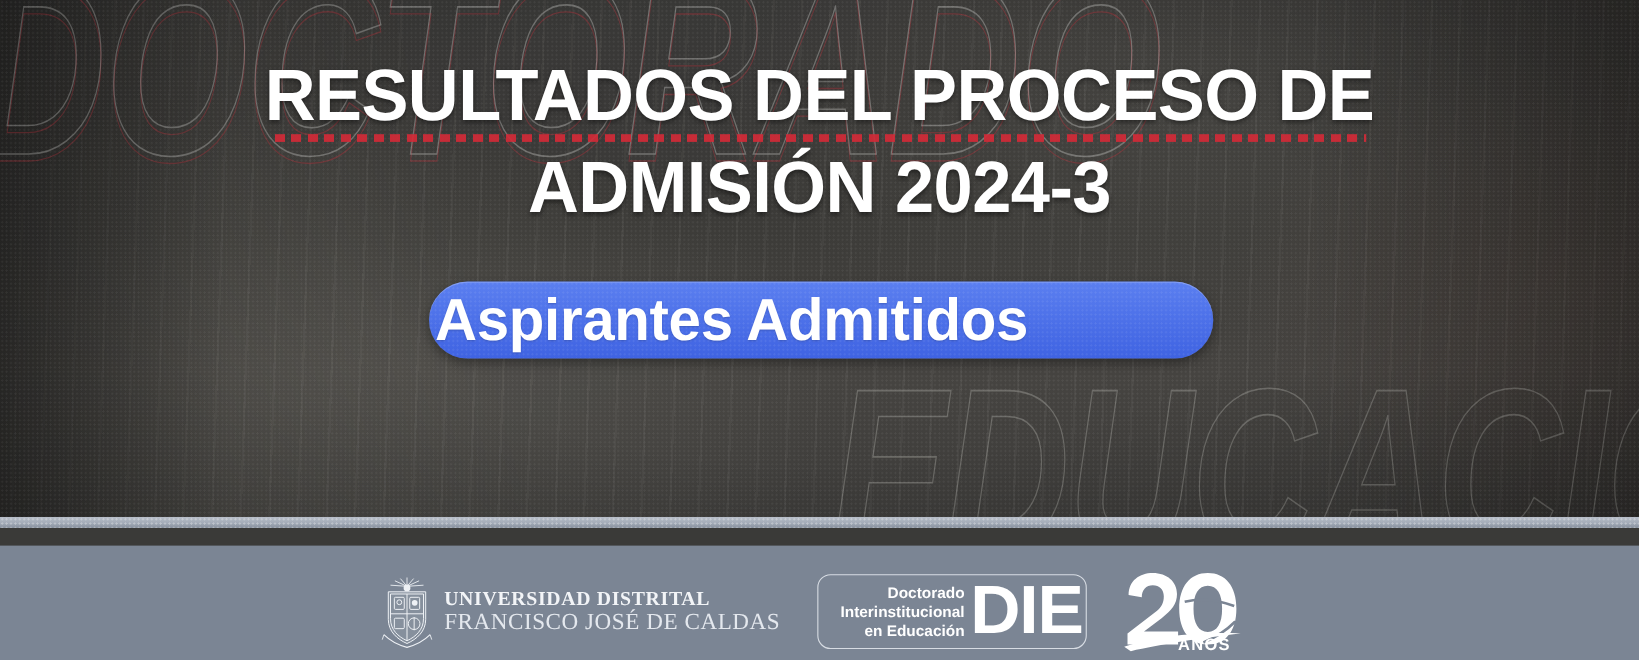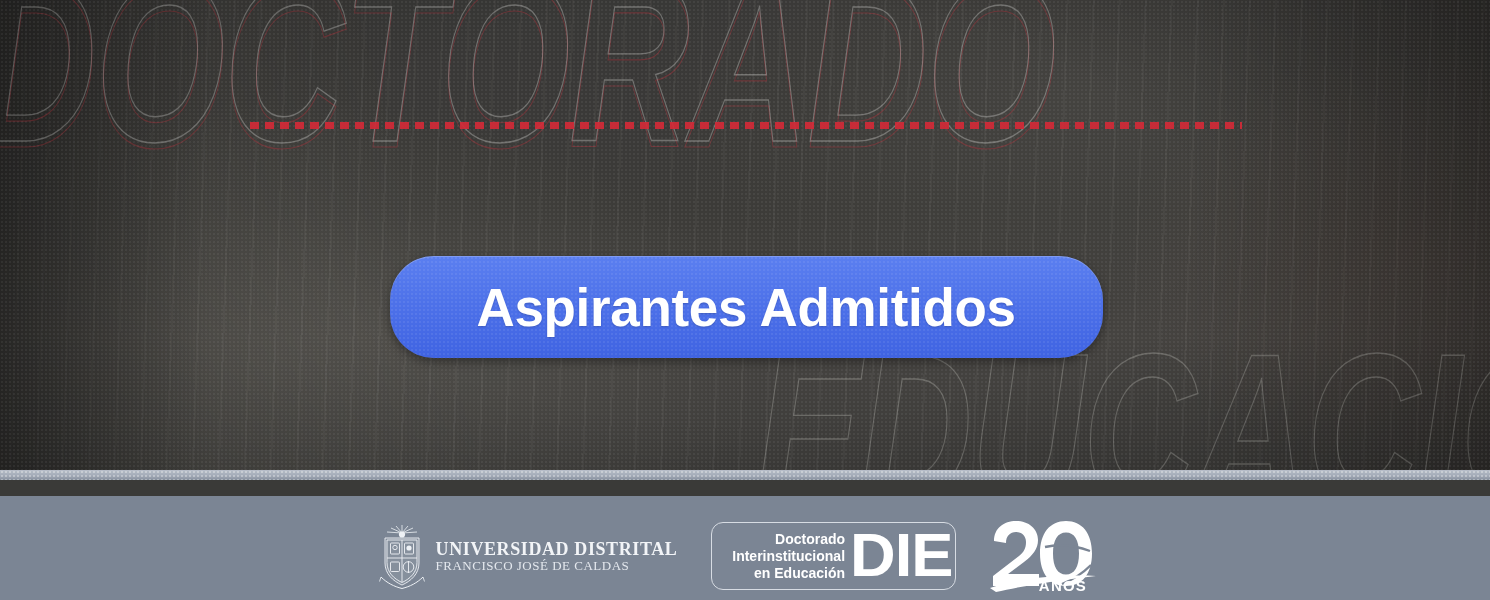--- a/index.html
+++ b/index.html
@@ -138,27 +138,27 @@
 
   
   .pill-wrap {
     position: absolute;
     left: 390px;
     top: 256px;
     z-index: 8;
   }
   .pill {
     width: 713px;
-    height: 102px;
+    height: 70px;
     border-radius: 44px;
     background: linear-gradient(180deg, #5b7ff0 0%, #4f73ea 40%, #3f63e2 100%);
     box-shadow: 0 4px 10px rgba(0,0,0,0.35), inset 0 1px 0 rgba(255,255,255,0.22);
     display: flex;
     align-items: center;
-    justify-content: center;
+    justify-content: flex-start;
     position: relative;
     overflow: hidden;
     cursor: pointer;
   }
   .pill::after {
     content: "";
     position: absolute;
     inset: 0;
     background-image: radial-gradient(rgba(255,255,255,0.07) 0.9px, rgba(0,0,0,0) 1px);
     background-size: 4px 4px;
@@ -223,21 +223,21 @@
   .ud-l1 {
     font-family: "Liberation Serif", serif;
     font-weight: 700;
     font-size: 18px;
     color: #f2f4f7;
     letter-spacing: 0.6px;
   }
   .ud-l2 {
     font-family: "Liberation Serif", serif;
     font-weight: 400;
-    font-size: 13px;
+    font-size: 21px;
     color: #e4e8ee;
     letter-spacing: 0.5px;
   }
 
   
   .die-logo {
     width: 245px;
     height: 68px;
     border: 1.6px solid #d7dce3;
     border-radius: 12px;
@@ -289,20 +289,24 @@
     <div class="ghost-layer">
       <div class="ghost-word ghost-doctorado-red">DOCTORADO</div>
       <div class="ghost-word ghost-doctorado">DOCTORADO</div>
       <div class="ghost-word ghost-educacion">EDUCACIÓN</div>
     </div>
 
     <div class="hero-vignette"></div>
     <div class="dot-grid"></div>
   </div>
 
+  <div class="title-block">
+    <div class="title-line">RESULTADOS DEL PROCESO DE</div>
+    <div class="title-line">ADMISIÓN 2024-3</div>
+  </div>
 
   <div class="title-rule"></div>
 
   <div class="pill-wrap">
     <div class="pill">
       <span class="pill-label">Aspirantes Admitidos</span>
     </div>
   </div>
 
   <div class="footer-edge"></div>

